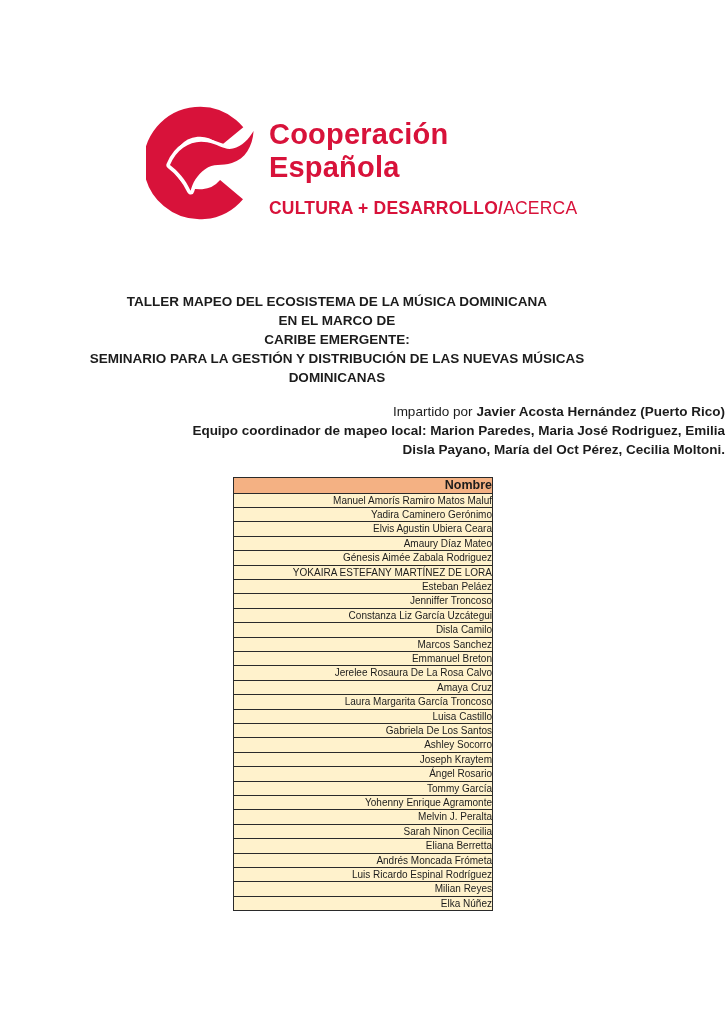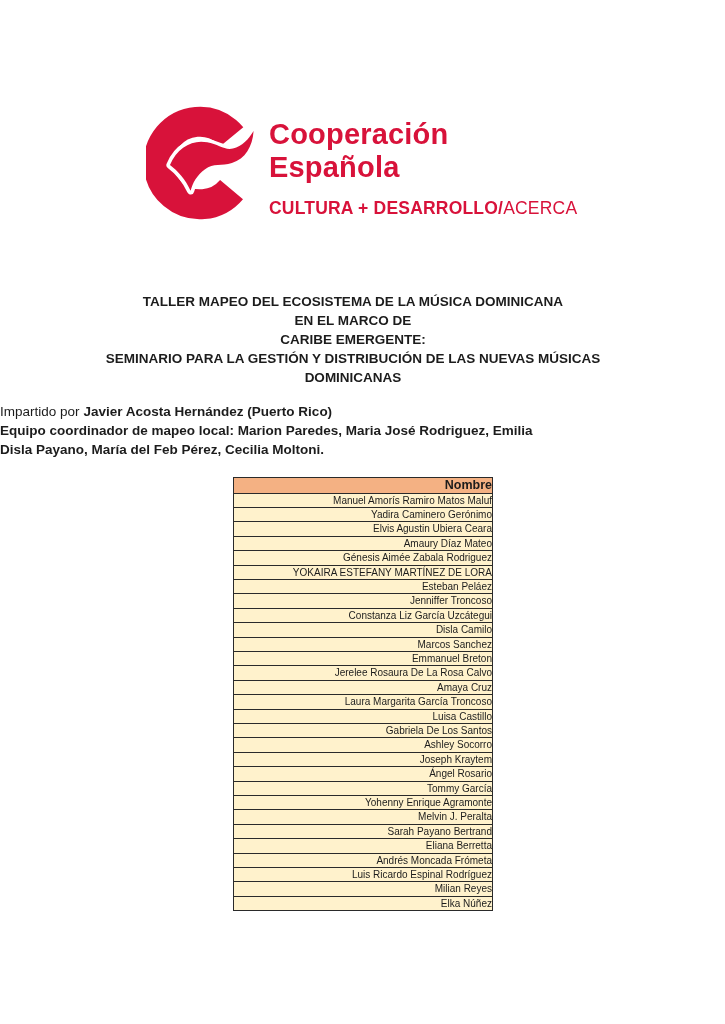--- a/index.html
+++ b/index.html
@@ -29,28 +29,28 @@
     line-height:33px;letter-spacing:0.2px;
   }
   .tagline{
     margin-top:14px;font-size:17.5px;color:var(--brand);
     letter-spacing:0.2px;white-space:nowrap;
   }
   .tagline-bold{font-weight:bold;}
   .tagline-light{font-weight:normal;}
   
   .title-block{
-    position:absolute;left:16px;top:292px;width:674px;
+    position:absolute;left:0;top:292px;width:674px;
     text-align:center;font-weight:bold;
     font-size:13.5px;line-height:19px;color:var(--text);
   }
   
   .credits-block{
     position:absolute;left:0;top:402px;width:725px;
-    text-align:left;font-size:13.5px;line-height:19.2px;color:var(--text);
+    text-align:right;font-size:13.5px;line-height:19.2px;color:var(--text);
   }
   .credits-block .regular{font-weight:normal;margin-right:4px;}
   .credits-block .bold{font-weight:bold;}
   
   .participants{
     position:absolute;left:233px;top:477px;
     width:260px;border-collapse:collapse;
     table-layout:fixed;
   }
   .participants th,.participants td{
@@ -109,21 +109,21 @@
     <div>CARIBE EMERGENTE:</div>
     <div>SEMINARIO PARA LA GESTIÓN Y DISTRIBUCIÓN DE LAS NUEVAS MÚSICAS</div>
     <div>DOMINICANAS</div>
   </div>
 
   <div class="credits-block">
     <div>
       <span class="regular">Impartido por</span><span class="bold">Javier Acosta Hernández (Puerto Rico)</span>
     </div>
     <div class="bold">Equipo coordinador de mapeo local: Marion Paredes, Maria José Rodriguez, Emilia</div>
-    <div class="bold">Disla Payano, María del Feb Pérez, Cecilia Moltoni.</div>
+    <div class="bold">Disla Payano, María del Oct Pérez, Cecilia Moltoni.</div>
   </div>
 
   <table class="participants">
     <thead>
       <tr>
         <th>Nombre</th>
       </tr>
     </thead>
     <tbody>
         <tr>
@@ -189,21 +189,21 @@
         <tr>
           <td>Tommy García</td>
         </tr>
         <tr>
           <td>Yohenny Enrique Agramonte</td>
         </tr>
         <tr>
           <td>Melvin J. Peralta</td>
         </tr>
         <tr>
-          <td>Sarah Payano Bertrand</td>
+          <td>Sarah Ninon Cecilia</td>
         </tr>
         <tr>
           <td>Eliana Berretta</td>
         </tr>
         <tr>
           <td>Andrés Moncada Frómeta</td>
         </tr>
         <tr>
           <td>Luis Ricardo Espinal Rodríguez</td>
         </tr>

